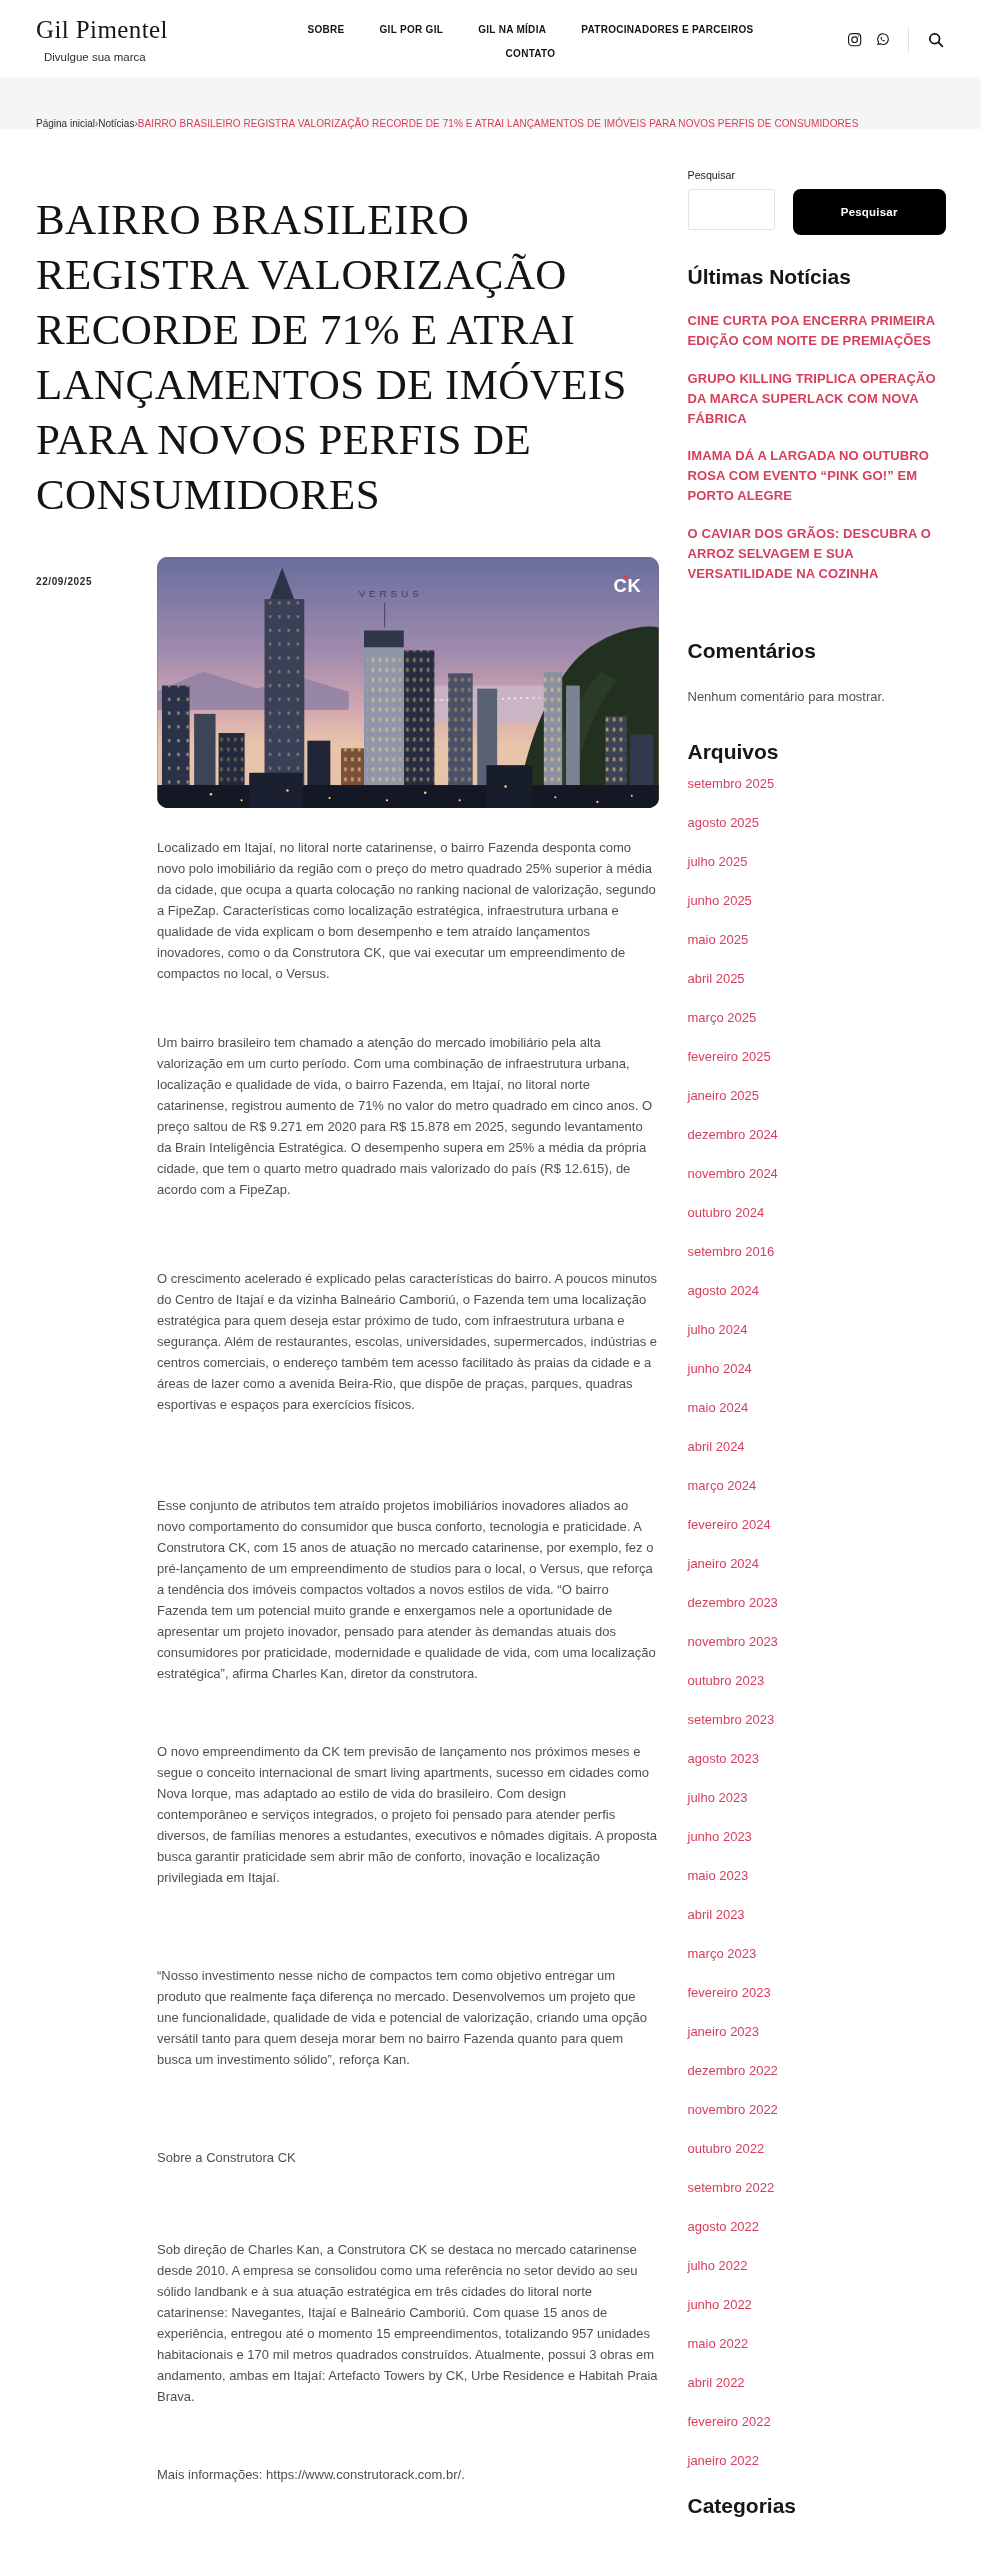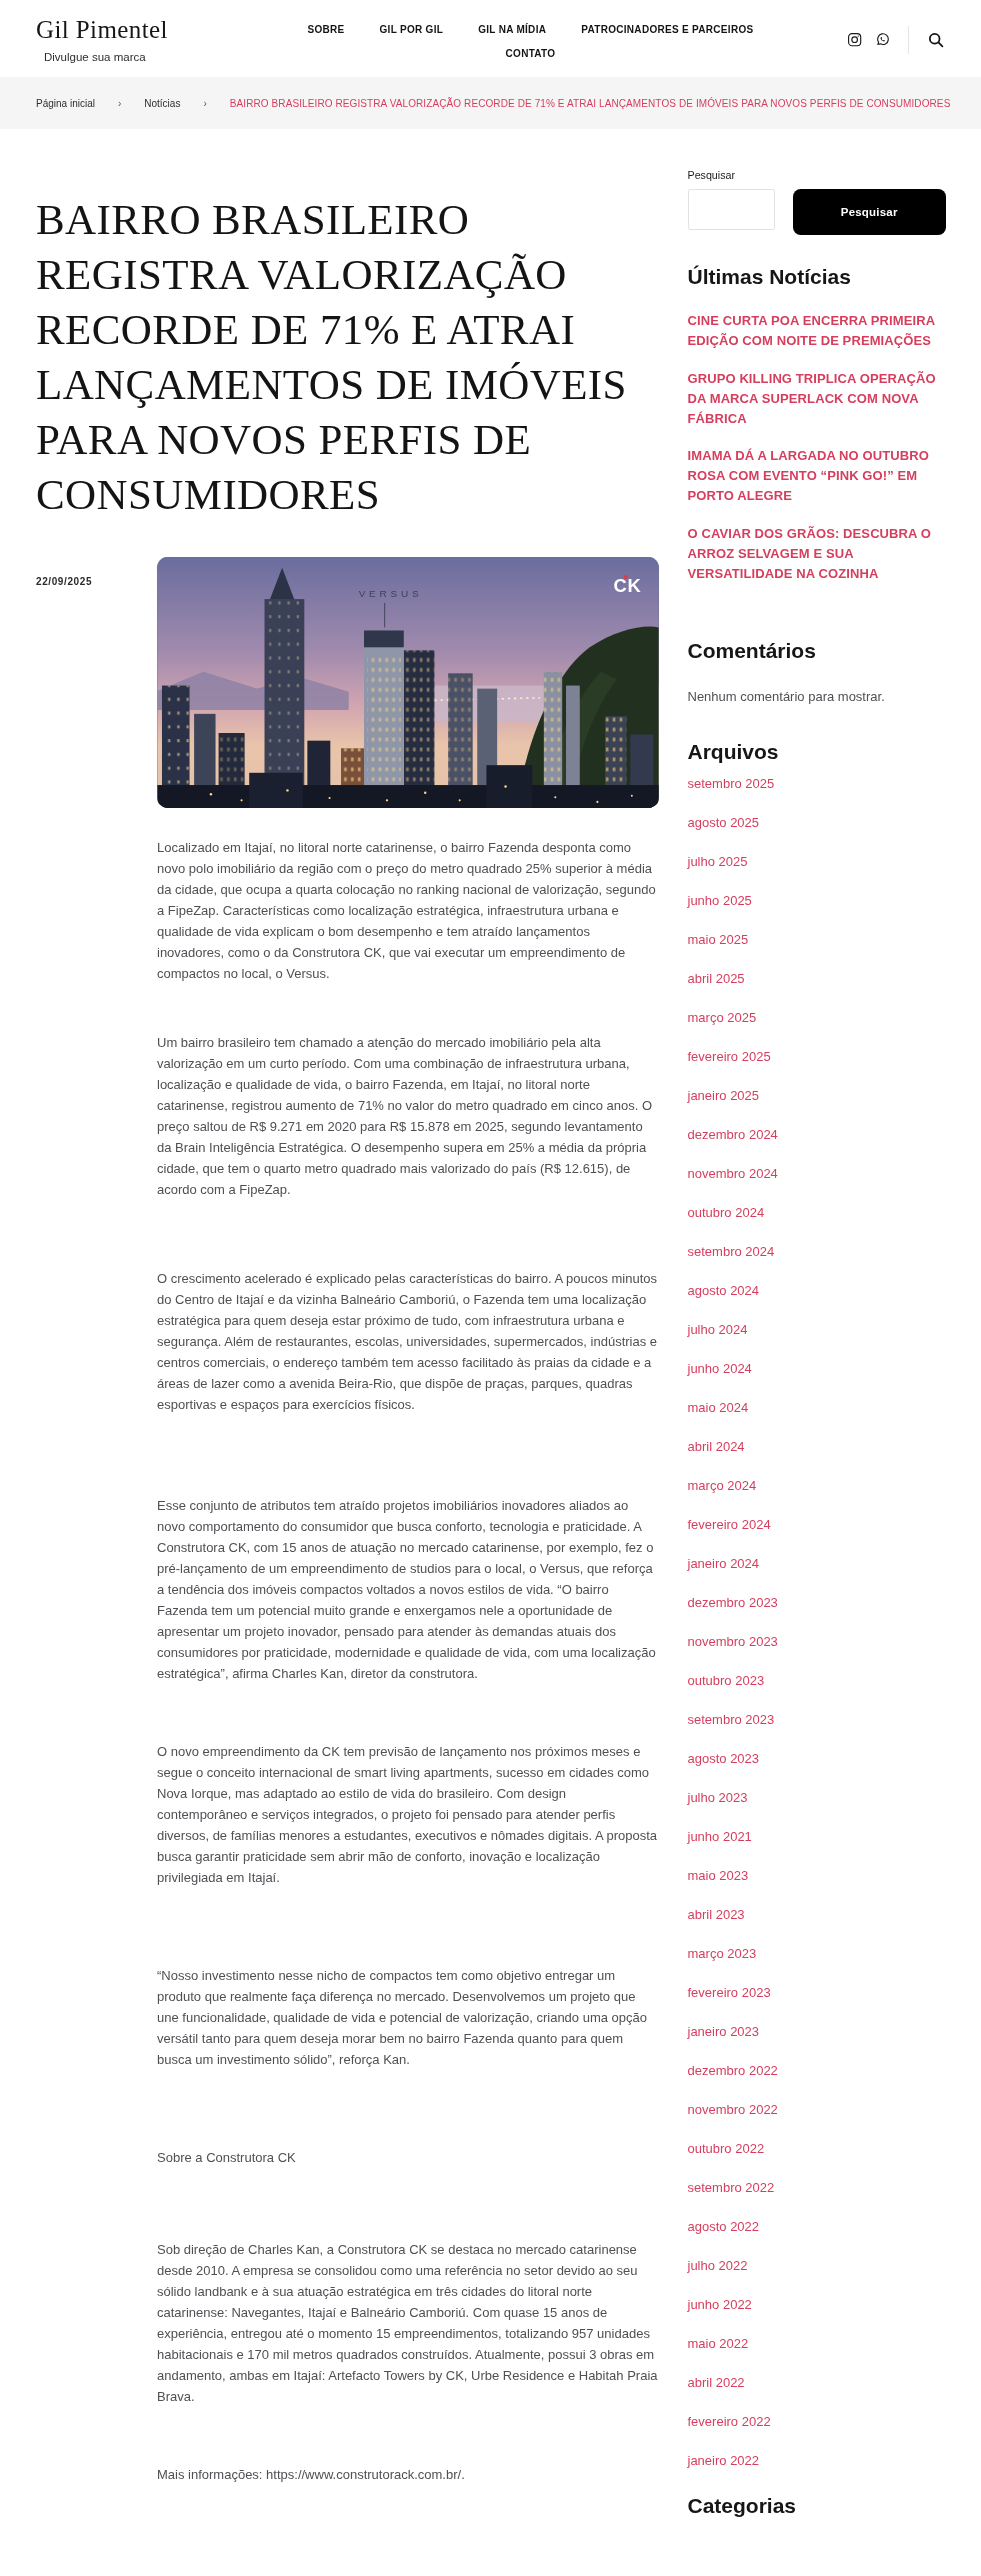--- a/index.html
+++ b/index.html
@@ -24,22 +24,22 @@
   .logo-tagline{font-size:11.5px;color:#2d2d2d;margin-top:8.4px;padding-left:8px;}
   .nav{flex:1;display:flex;flex-wrap:wrap;justify-content:center;align-items:center;
        column-gap:35px;row-gap:12.3px;max-width:491px;margin:0 auto;padding-top:3.1px;}
   .nav a{font-size:10px;font-weight:700;color:#141414;letter-spacing:0.3px;white-space:nowrap;}
   .header-icons{flex:none;display:flex;align-items:center;gap:12.3px;margin-left:14px;}
   .header-icons svg{display:block;}
   .icon-btn{display:flex;align-items:center;justify-content:center;background:none;border:none;padding:0;cursor:pointer;}
   .v-divider{width:0.8px;height:28px;background:#e4e4e4;margin:0 6.1px;}
 
   
-  .breadcrumb{background:var(--breadcrumb_bg);height:52px;display:flex;align-items:center;
-    padding:0 36px;font-size:10px;color:#2e2e2e;gap:23px;white-space:nowrap;overflow:hidden;}
+  .breadcrumb{background:var(--breadcrumb_bg);height:52px;display:flex;align-items:flex-end;
+    padding:0 36px;font-size:10px;color:#2e2e2e;gap:0;white-space:nowrap;overflow:hidden;}
   .breadcrumb .sep{color:#5a5a5a;font-size:10px;}
   .breadcrumb a.crumb{color:#2e2e2e;}
   .breadcrumb .current{color:var(--accent);letter-spacing:0.1px;}
 
   
   .content{display:flex;padding:57px 36px 0;gap:24.5px;align-items:flex-start;}
   .main{width:627px;flex:none;}
   .page-title{font-family:"Liberation Serif",serif;font-weight:400;font-size:43px;line-height:1.28;
     color:#141414;margin:6.1px 0 35px;letter-spacing:0.4px;}
   .article{position:relative;margin-left:121px;width:502px;}
@@ -257,36 +257,36 @@
         <li><a>julho 2025</a></li>
         <li><a>junho 2025</a></li>
         <li><a>maio 2025</a></li>
         <li><a>abril 2025</a></li>
         <li><a>março 2025</a></li>
         <li><a>fevereiro 2025</a></li>
         <li><a>janeiro 2025</a></li>
         <li><a>dezembro 2024</a></li>
         <li><a>novembro 2024</a></li>
         <li><a>outubro 2024</a></li>
-        <li><a>setembro 2024</a></li>
+        <li><a>setembro 2016</a></li>
         <li><a>agosto 2024</a></li>
         <li><a>julho 2024</a></li>
         <li><a>junho 2024</a></li>
         <li><a>maio 2024</a></li>
         <li><a>abril 2024</a></li>
         <li><a>março 2024</a></li>
         <li><a>fevereiro 2024</a></li>
         <li><a>janeiro 2024</a></li>
         <li><a>dezembro 2023</a></li>
         <li><a>novembro 2023</a></li>
         <li><a>outubro 2023</a></li>
         <li><a>setembro 2023</a></li>
         <li><a>agosto 2023</a></li>
         <li><a>julho 2023</a></li>
-        <li><a>junho 2021</a></li>
+        <li><a>junho 2023</a></li>
         <li><a>maio 2023</a></li>
         <li><a>abril 2023</a></li>
         <li><a>março 2023</a></li>
         <li><a>fevereiro 2023</a></li>
         <li><a>janeiro 2023</a></li>
         <li><a>dezembro 2022</a></li>
         <li><a>novembro 2022</a></li>
         <li><a>outubro 2022</a></li>
         <li><a>setembro 2022</a></li>
         <li><a>agosto 2022</a></li>

